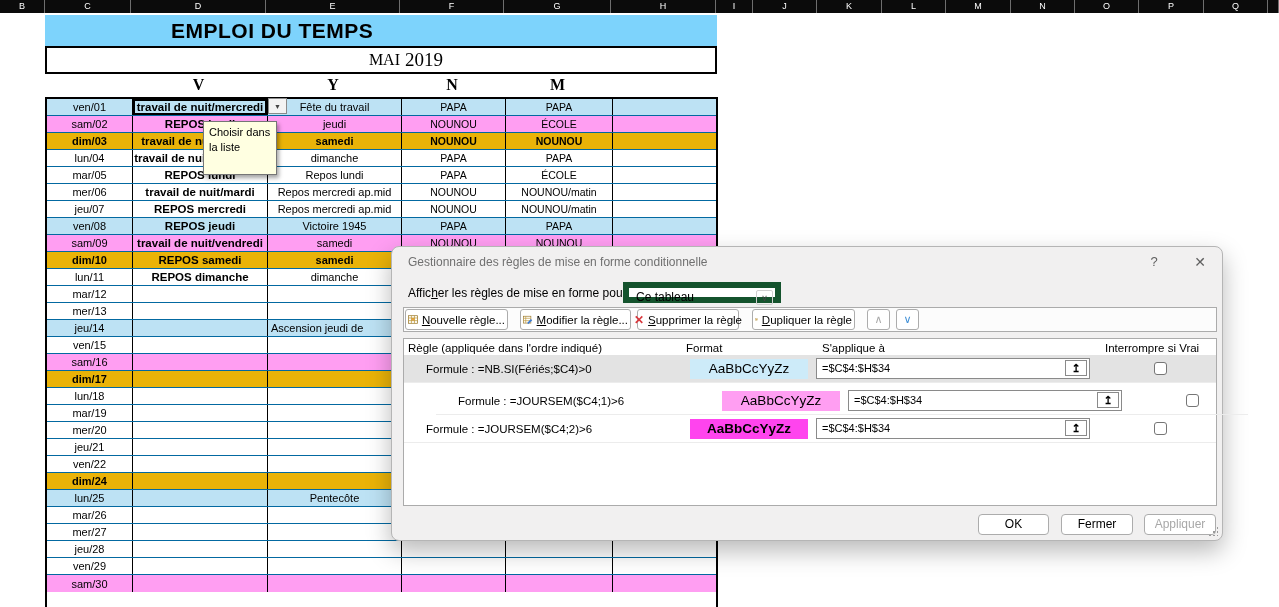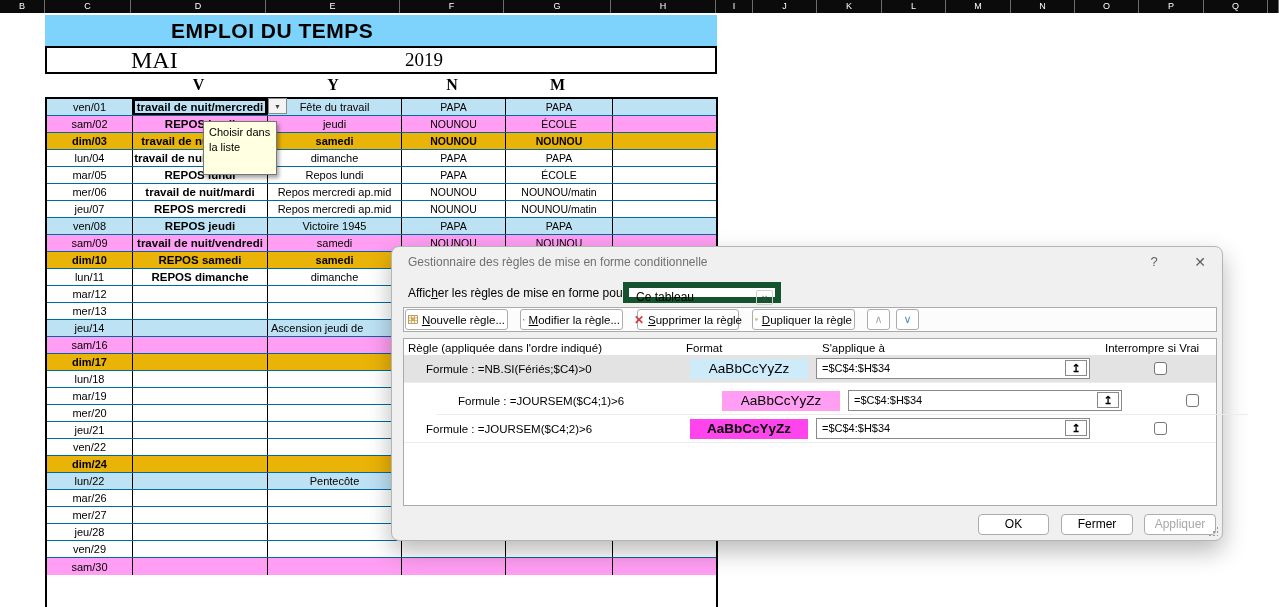--- a/index.html
+++ b/index.html
@@ -10,21 +10,21 @@
   #colbar{position:absolute;left:0;top:0;width:1279px;height:13px;display:flex;background:#0b0b0b;z-index:1}
   .colcell{height:13px;border-right:1px solid #6e6e6e;color:#fff;font-size:9px;line-height:12px;text-align:center;overflow:hidden}
 
   
   #banner{position:absolute;left:45px;top:15px;width:672px;height:31px;background:#7dd3fc;z-index:1}
   #banner .t{position:absolute;left:126px;top:0;line-height:31px;font-size:21px;font-weight:bold;letter-spacing:.5px;white-space:nowrap}
 
   
   #monthbox{position:absolute;left:45px;top:46px;width:672px;height:28px;background:#fff;border:2px solid #000;z-index:1;
     font-family:"Liberation Serif",serif}
-  #monthbox .month{position:absolute;left:84px;top:0;width:269px;text-align:left;font-size:24px;line-height:24px}
+  #monthbox .month{position:absolute;left:84px;top:0;width:269px;text-align:right;font-size:16px;line-height:24px}
   #monthbox .year{position:absolute;left:358px;top:0;font-size:19px;line-height:24px}
   #flag{position:absolute;left:352px;top:1px;width:7px;height:8px;background:#FF0000;
     clip-path:polygon(0 0,100% 0,100% 100%)}
 
   
   .schedhdr{position:absolute;top:74px;height:22px;line-height:22px;text-align:center;
     font-family:"Liberation Serif",serif;font-weight:bold;font-size:16px;z-index:1}
   .hV{left:131px;width:135px}.hY{left:266px;width:134px}.hN{left:400px;width:104px}.hM{left:504px;width:107px}
 
   
@@ -66,21 +66,21 @@
   #scope .val{position:absolute;left:7px;top:0;line-height:19px}
   #scope .chev{position:absolute;right:2px;top:2px;width:17px;height:15px;border:1px solid #CFCFCF;border-radius:2px;
     text-align:center;font-size:9px;line-height:14px;color:#444}
 
   #strip{position:absolute;left:11px;top:60px;width:814px;height:25px;background:#FCFCFC;border:1px solid #ABABAB}
   .tbtn{position:absolute;top:62px;height:21px;background:#fff;border:1px solid #ACACAC;border-radius:3px;
     display:flex;align-items:center;justify-content:center;gap:4px;font-size:11.5px;padding:0 2px;cursor:pointer;white-space:nowrap}
   .tbtn .lbl{display:inline-block}
   .tbtn .lbl::first-letter{text-decoration:underline}
   #btn-new{left:13px;width:103px}
-  #btn-edit{left:128px;width:103px}
+  #btn-edit{left:128px;width:111px}
   #btn-del{left:245px;width:102px}
   #btn-dup{left:360px;width:103px}
   #btn-up{left:475px;width:23px;color:#A9A9A9;font-size:11px}
   #btn-down{left:504px;width:23px;color:#3F8FD6;font-size:11px}
   .xicon{color:#D8383D;font-weight:bold;font-size:12px}
 
   #ruleslist{position:absolute;left:11px;top:91px;width:814px;height:168px;background:#fff;border:1px solid #ABABAB}
   .lhdr{position:absolute;top:95px;font-size:11.5px;white-space:nowrap}
   #h-rule{left:16px}#h-format{left:294px}#h-applies{left:430px}#h-stop{left:713px}
   #hdr-line{position:absolute;left:12px;top:111px;width:812px;height:1px;background:#E3E3E3}
@@ -249,20 +249,28 @@
       <div class="tcell c-h"></div>
     </div>
     <div class="trow band-blue">
       <div class="tcell c-day">jeu/14</div>
       <div class="tcell c-shift"></div>
       <div class="tcell c-note note-left">Ascension jeudi de</div>
       <div class="tcell c-n"></div>
       <div class="tcell c-m"></div>
       <div class="tcell c-h"></div>
     </div>
+    <div class="trow">
+      <div class="tcell c-day">ven/15</div>
+      <div class="tcell c-shift"></div>
+      <div class="tcell c-note"></div>
+      <div class="tcell c-n"></div>
+      <div class="tcell c-m"></div>
+      <div class="tcell c-h"></div>
+    </div>
     <div class="trow band-pink">
       <div class="tcell c-day">sam/16</div>
       <div class="tcell c-shift"></div>
       <div class="tcell c-note"></div>
       <div class="tcell c-n"></div>
       <div class="tcell c-m"></div>
       <div class="tcell c-h"></div>
     </div>
     <div class="trow band-magenta">
       <div class="tcell c-day">dim/17</div>
@@ -314,21 +322,21 @@
     </div>
     <div class="trow band-magenta">
       <div class="tcell c-day">dim/24</div>
       <div class="tcell c-shift"></div>
       <div class="tcell c-note"></div>
       <div class="tcell c-n"></div>
       <div class="tcell c-m"></div>
       <div class="tcell c-h"></div>
     </div>
     <div class="trow band-blue">
-      <div class="tcell c-day">lun/22</div>
+      <div class="tcell c-day">lun/25</div>
       <div class="tcell c-shift"></div>
       <div class="tcell c-note">Pentecôte</div>
       <div class="tcell c-n"></div>
       <div class="tcell c-m"></div>
       <div class="tcell c-h"></div>
     </div>
     <div class="trow">
       <div class="tcell c-day">mar/26</div>
       <div class="tcell c-shift"></div>
       <div class="tcell c-note"></div>

